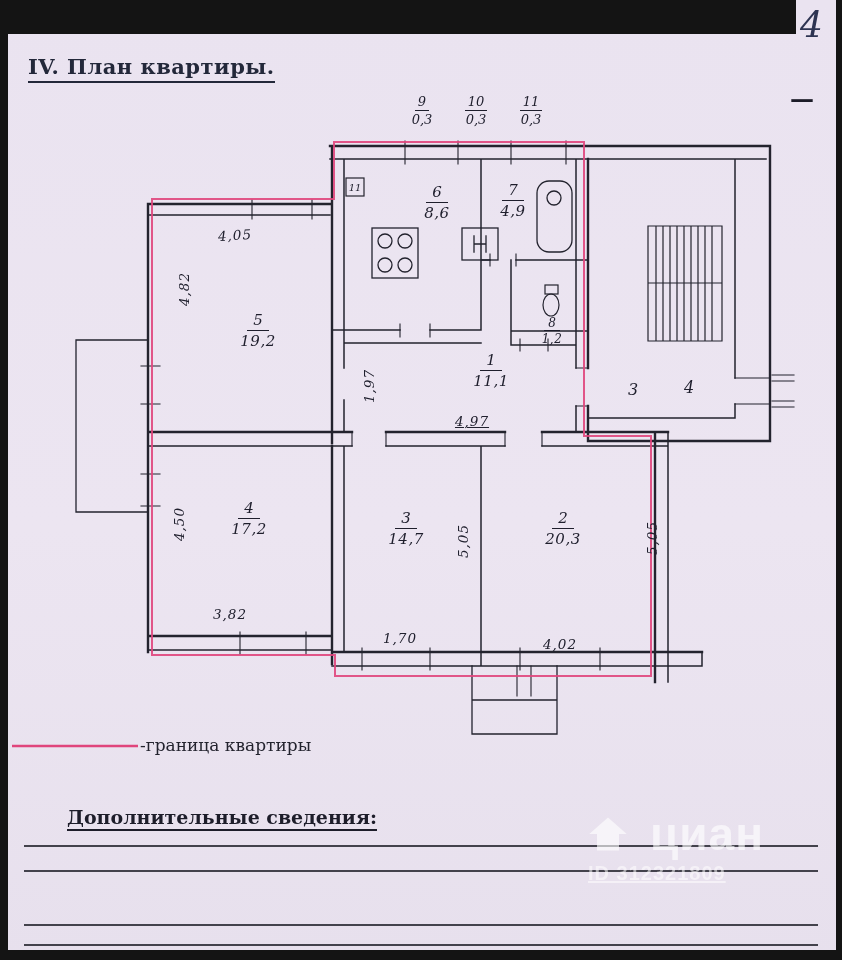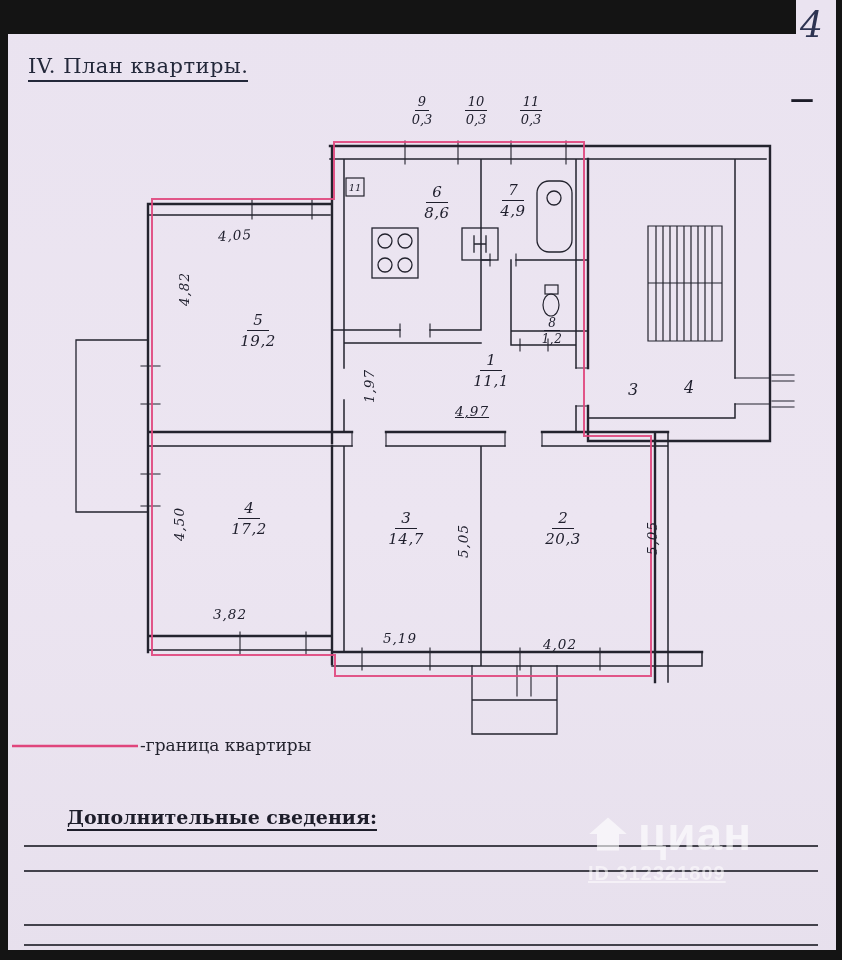--- a/index.html
+++ b/index.html
@@ -9,21 +9,21 @@
     font-family:"DejaVu Serif","Liberation Serif",serif;color:#20202e;
   }
   
   .scan{position:absolute;background:#141414;z-index:10;}
   .scan-top{left:0;top:0;width:796px;height:34px;}
   .scan-left{left:0;top:0;width:8px;height:960px;}
   .scan-right{left:836px;top:0;width:6px;height:960px;}
   .scan-bottom{left:0;top:950px;width:842px;height:10px;}
   
   .page-title{
-    position:absolute;left:28px;top:54px;font-size:21px;font-weight:normal;
+    position:absolute;left:28px;top:54px;font-size:21px;font-weight:bold;
     letter-spacing:.5px;color:#23283a;border-bottom:2px solid #23283a;
     padding-bottom:2px;z-index:5;
   }
   .handwritten-num{
     position:absolute;left:800px;top:4px;font-size:36px;font-style:italic;
     color:#2e3452;z-index:11;
   }
   .side-dash{position:absolute;left:790px;top:84px;font-size:24px;font-weight:bold;color:#1c1c28;z-index:5;}
   
   .plan-svg{position:absolute;left:0;top:0;z-index:2;}
@@ -43,21 +43,21 @@
   .tiny-num{position:absolute;z-index:5;font-size:10px;font-style:italic;color:#1e1e2c;width:18px;text-align:center;}
   
   .legend-label{position:absolute;left:140px;top:735px;font-size:17px;color:#23232e;z-index:5;}
   
   .footer-heading{
     position:absolute;left:28px;top:806px;font-size:19px;font-weight:bold;color:#1d1d2a;
     border-bottom:2px solid #1d1d2a;padding-bottom:1px;z-index:3;margin-left:39px;
   }
   .rule{position:absolute;left:24px;width:794px;height:2px;background:#26262f;opacity:.85;z-index:3;}
   
-  .watermark{position:absolute;left:586px;top:810px;z-index:4;display:flex;align-items:center;gap:8px;
+  .watermark{position:absolute;left:586px;top:810px;z-index:4;display:flex;align-items:center;gap:20px;
     font-family:"Liberation Sans","DejaVu Sans",sans-serif;color:rgba(255,255,255,0.62);}
   .watermark .brand{font-size:46px;font-weight:bold;letter-spacing:1px;line-height:48px;}
   .watermark-id{position:absolute;left:588px;top:862px;z-index:4;
     font-family:"Liberation Sans","DejaVu Sans",sans-serif;font-size:20px;font-weight:bold;
     letter-spacing:1px;color:rgba(255,255,255,0.55);text-decoration:underline;}
 </style>
 </head>
 <body>
 
 <div class="page">
@@ -190,24 +190,24 @@
     <span class="rarea">14,7</span>
   </div>
   <div class="room-label" style="left:535px;top:508px;width:56px;">
     <span class="rnum">2</span>
     <span class="rarea">20,3</span>
   </div>
 
   <div class="dim" style="left:205px;top:227px;transform:rotate(-3deg);">4,05</div>
   <div class="dim vert" style="left:154px;top:281px;">4,82</div>
   <div class="dim vert" style="left:339px;top:378px;">1,97</div>
-  <div class="dim" style="left:442px;top:403px;text-decoration:underline;">4,97</div>
+  <div class="dim" style="left:442px;top:413px;text-decoration:underline;">4,97</div>
   <div class="dim vert" style="left:149px;top:516px;">4,50</div>
   <div class="dim" style="left:200px;top:606px;">3,82</div>
-  <div class="dim" style="left:370px;top:630px;">5,19</div>
+  <div class="dim" style="left:370px;top:630px;">1,70</div>
   <div class="dim vert" style="left:433px;top:533px;">5,05</div>
   <div class="dim vert" style="left:622px;top:530px;">5,05</div>
   <div class="dim" style="left:530px;top:636px;">4,02</div>
 
   <div class="stair-num" style="left:628px;top:380px;">3</div>
   <div class="stair-num" style="left:684px;top:378px;">4</div>
   <div class="tiny-num" style="left:346px;top:182px;">11</div>
 
   <div class="legend-label">-граница квартиры</div>
 

